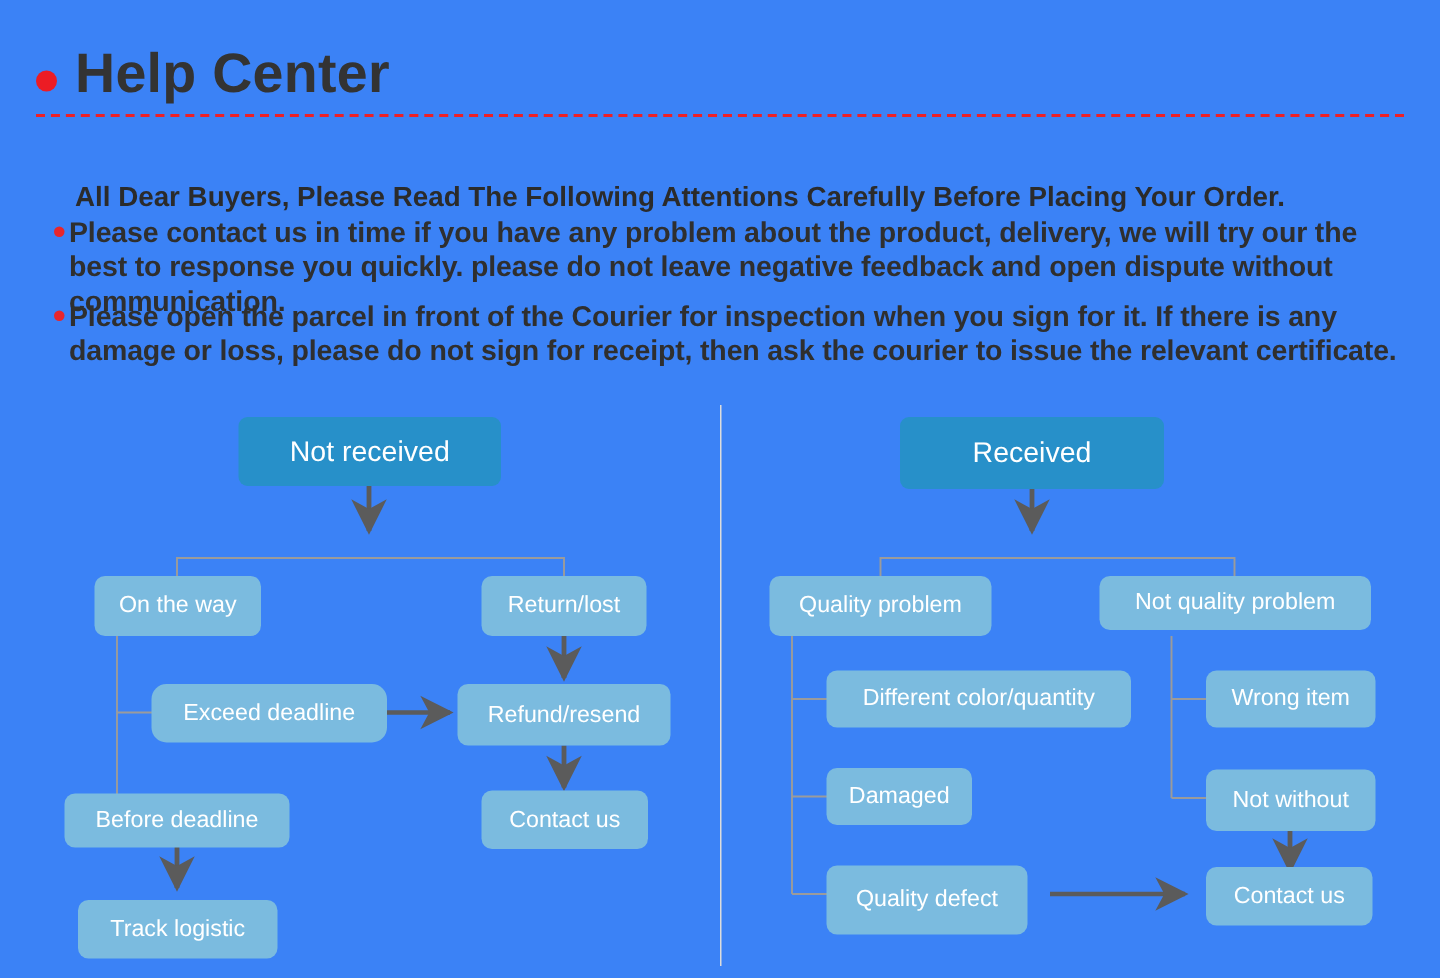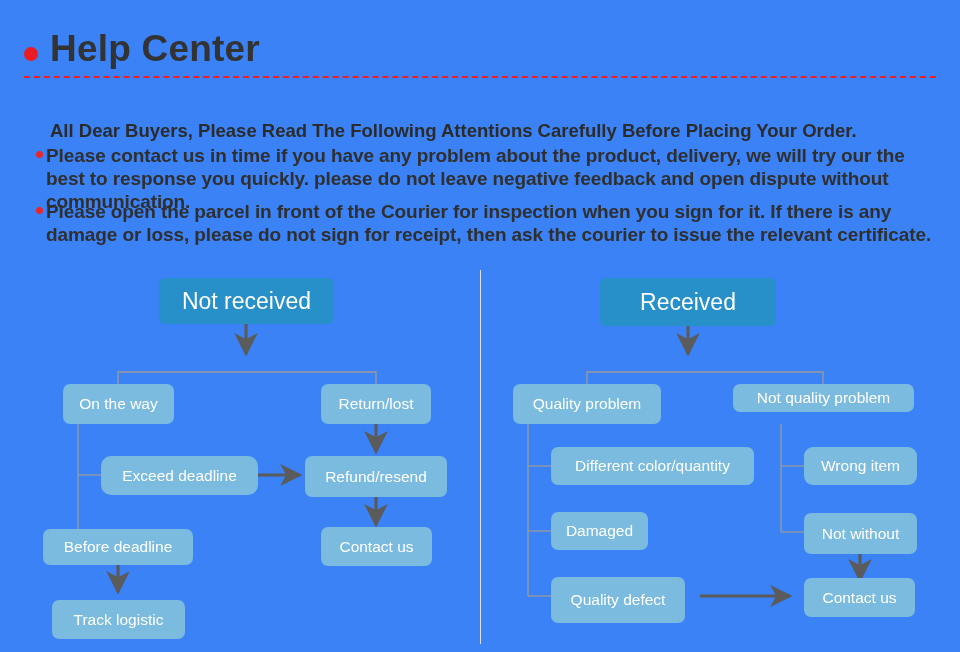--- a/index.html
+++ b/index.html
@@ -55,21 +55,21 @@
   }
   #connectors { position: absolute; left: 0; top: 0; width: 960px; height: 390px; }
 
   .node {
     position: absolute;
     display: flex; align-items: center; justify-content: center;
     color: #ffffff; border-radius: 7px;
     font-size: 15.5px; line-height: 1; white-space: nowrap;
     background: #7bbbdf;
   }
-  .node.root { background: #2790c9; font-size: 23px; border-radius: 6px; }
+  .node.root { background: #2790c9; font-size: 19px; border-radius: 6px; }
 </style>
 </head>
 <body>
 
 <div id="page">
 
   <div id="header">
     <div id="header-dot"></div>
     <div id="page-title">Help Center</div>
     <div id="title-rule"></div>
@@ -146,25 +146,25 @@
     <div class="node" style="left:43px; top:267px; width:150px; height:36px;">Before deadline</div>
 
     <div class="node" style="left:321px; top:265px; width:111px; height:39px;">Contact us</div>
 
     <div class="node" style="left:52px; top:338px; width:133px; height:39px;">Track logistic</div>
 
     <div class="node root" style="left:600px; top:16px; width:176px; height:48px;">Received</div>
 
     <div class="node" style="left:513px; top:122px; width:148px; height:40px;">Quality problem</div>
 
-    <div class="node" style="left:733px; top:122px; width:181px; height:28px;">Not quality problem</div>
+    <div class="node" style="left:733px; top:122px; width:181px; height:36px;">Not quality problem</div>
 
     <div class="node" style="left:551px; top:185px; width:203px; height:38px;">Different color/quantity</div>
 
-    <div class="node" style="left:804px; top:185px; width:113px; height:38px;border-radius:9px;">Wrong item</div>
+    <div class="node" style="left:804px; top:185px; width:113px; height:38px;">Wrong item</div>
 
     <div class="node" style="left:551px; top:250px; width:97px; height:38px;">Damaged</div>
 
     <div class="node" style="left:804px; top:251px; width:113px; height:41px;">Not without</div>
 
     <div class="node" style="left:551px; top:315px; width:134px; height:46px;text-align:center;">Quality defect</div>
 
     <div class="node" style="left:804px; top:316px; width:111px; height:39px;">Contact us</div>
 
   </div>

